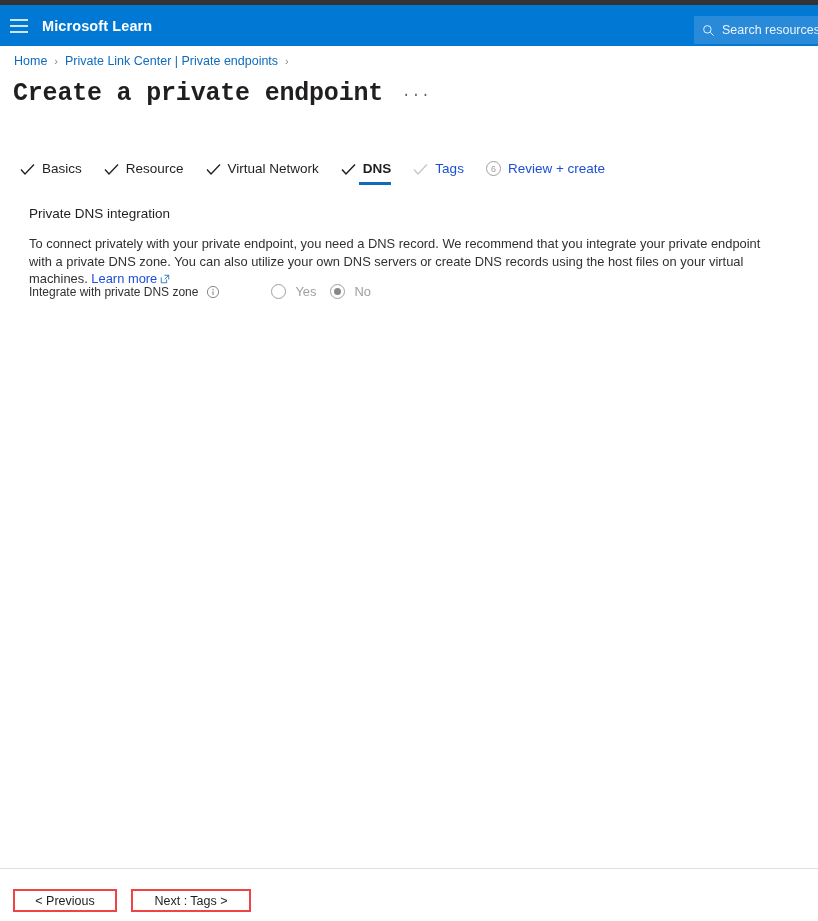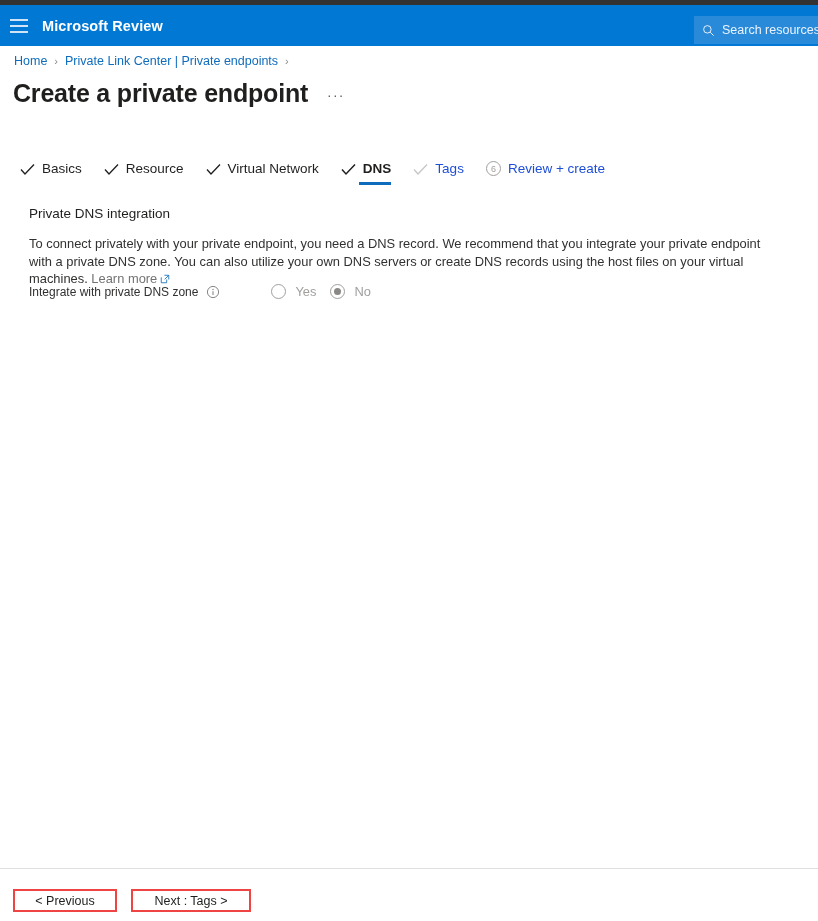--- a/index.html
+++ b/index.html
@@ -52,21 +52,21 @@
     position:absolute; top:54px; left:14px;
     display:flex; align-items:center; font-size:12.5px;
     white-space:nowrap;
   }
   .crumb-link { color:#0f6cbd; cursor:pointer; }
   .crumb-sep { color:#8a8886; margin:0 7px; font-size:11px; }
 
   
   .title-row {
     position:absolute; top:80px; left:13px;
-    display:flex; align-items:flex-end;
+    display:flex; align-items:flex-end;font-family:Liberation Mono, monospace;
   }
   .page-title {
     font-size:25px; font-weight:bold; color:#201f1e;
     letter-spacing:-.2px; line-height:1.1;
   }
   .ellipsis-btn {
     color:#605e5c; font-size:14px; margin-left:19px; margin-bottom:5px;
     letter-spacing:1.2px; cursor:pointer;
   }
 
@@ -97,21 +97,21 @@
 
   
   .section-title {
     position:absolute; top:206px; left:29px;
     font-size:13.5px; font-weight:normal; color:#201f1e;
   }
   .desc {
     position:absolute; top:235px; left:29px; width:735px;
     font-size:12.9px; color:#323130; line-height:1.37;
   }
-  .lm-link { color:#737373; cursor:pointer; text-decoration:none; }
+  .lm-link { color:#1d4ed8; cursor:pointer; text-decoration:none; }
   .ext-ic { display:inline-block; vertical-align:-1px; margin-left:3px; }
 
   
   .radio-row {
     position:absolute; top:284px; left:29px;
     display:flex; align-items:center;
   }
   .radio-label { font-size:12px; color:#323130; white-space:nowrap; }
   .info-ic { margin-left:8px; width:14px; height:14px; cursor:pointer; flex:none; }
   .radio-group { display:flex; align-items:flex-end; margin-left:51px; }
@@ -151,21 +151,21 @@
 <div class="page">
 
   <div class="top-strip"></div>
 
   <div class="header">
     <div class="hamburger">
       <span></span>
         <span></span>
         <span></span>
     </div>
-    <div class="brand">Microsoft Review</div>
+    <div class="brand">Microsoft Learn</div>
 
     <div class="search-box">
       <span class="search-ic">
         <svg width="13" height="13" viewBox="0 0 16 16">
           <circle cx="6.6" cy="6.6" r="4.6" fill="none" stroke="#eaf3fc" stroke-width="1.2"></circle>
           <line x1="10.1" y1="10.1" x2="14.4" y2="14.4" stroke="#eaf3fc" stroke-width="1.2"></line>
         </svg>
       </span>
       <span class="search-ph">Search resources</span>
     </div>

